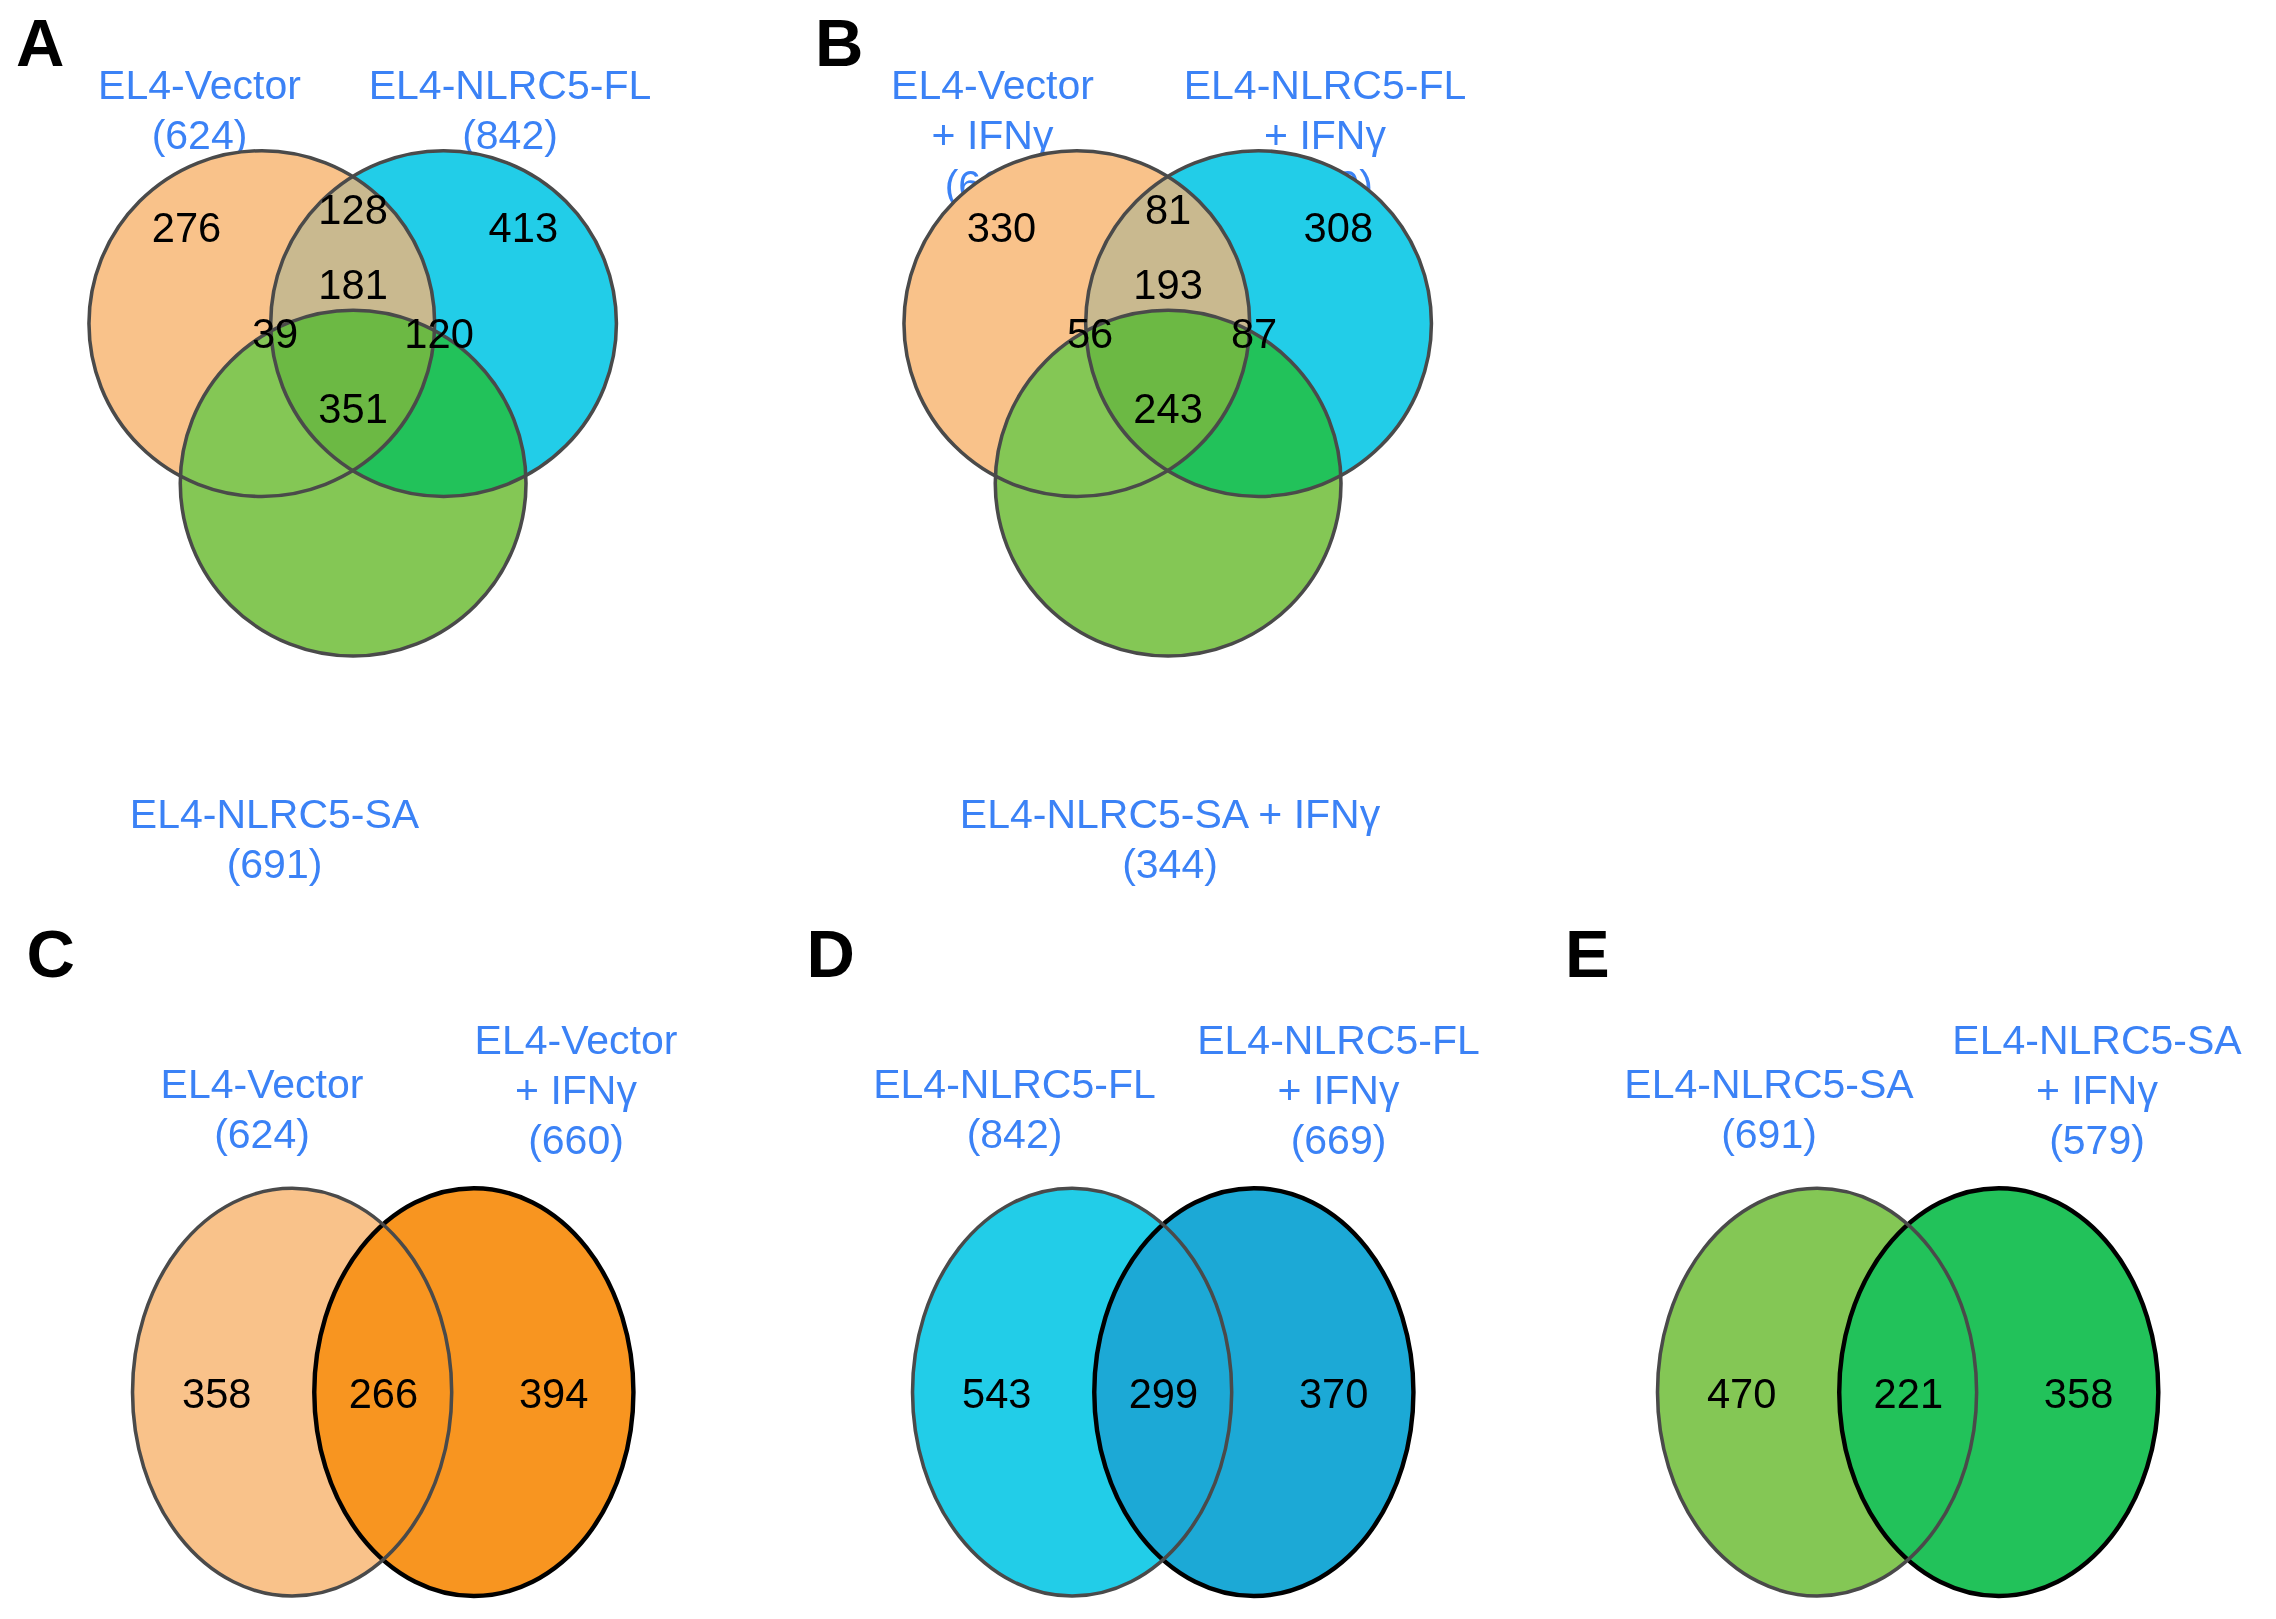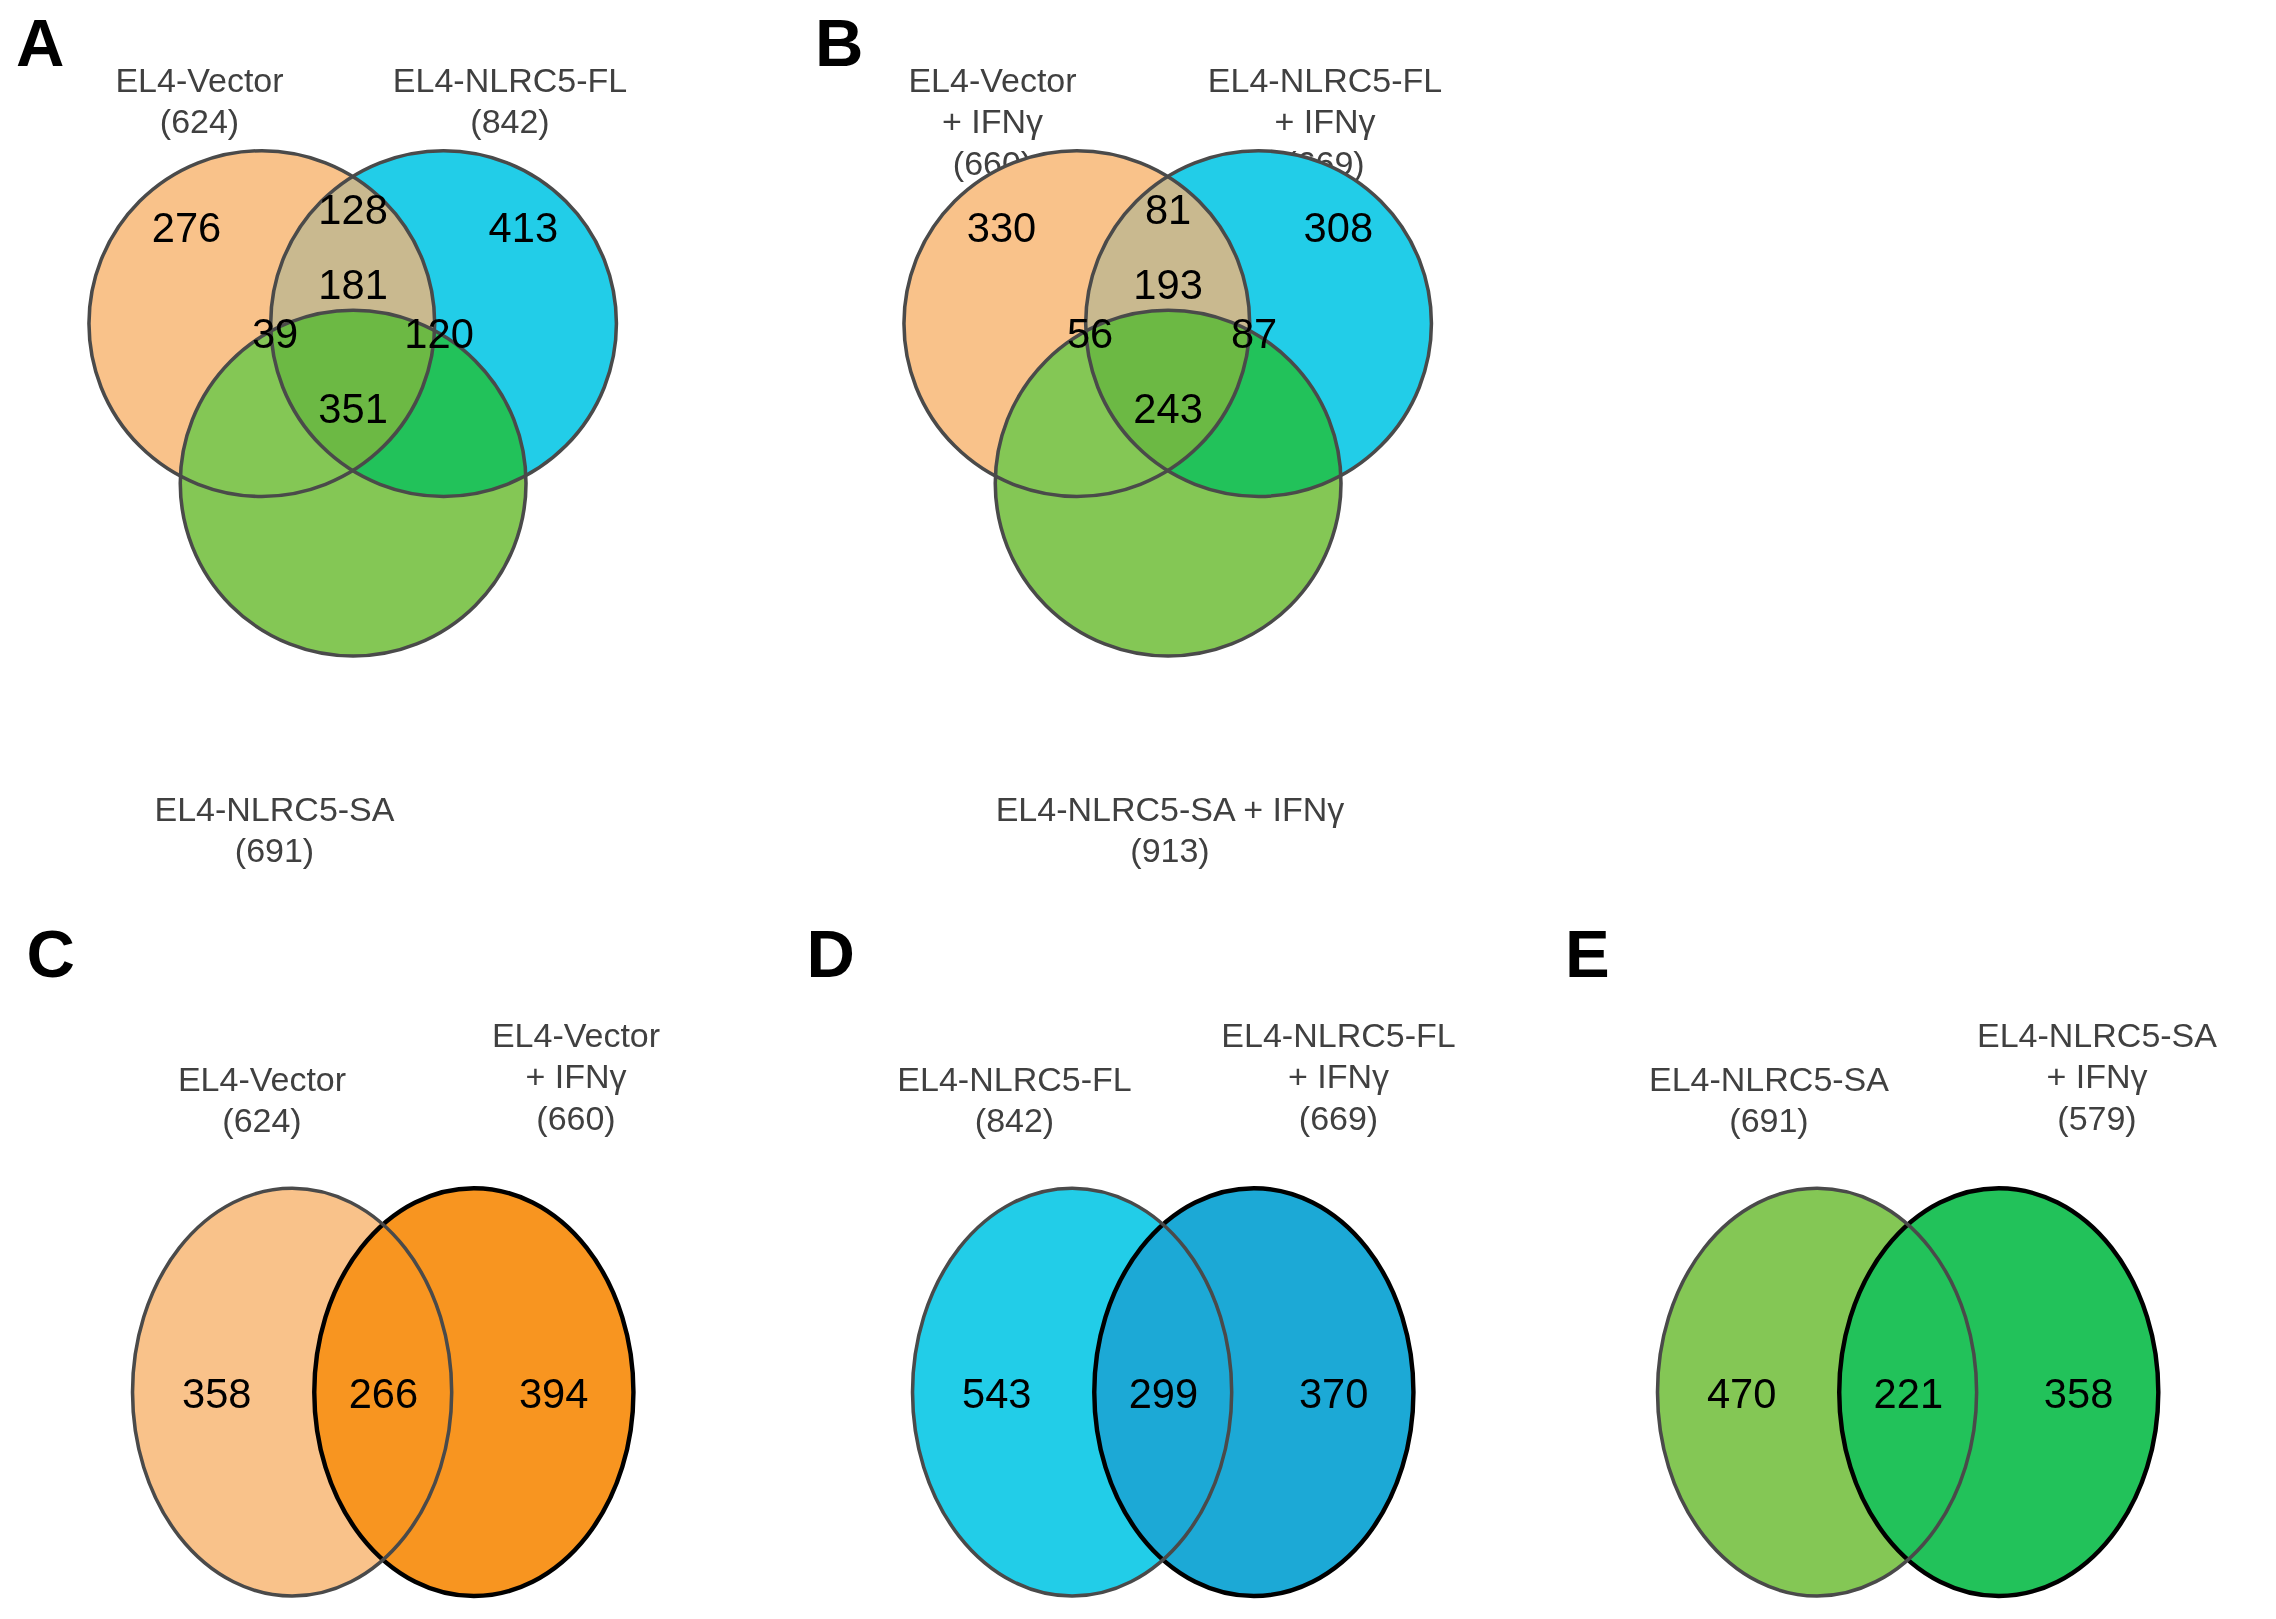--- a/index.html
+++ b/index.html
@@ -26,23 +26,23 @@
     position: absolute;
     font-family: "Liberation Sans", sans-serif;
     font-weight: bold;
     font-size: 67px;
     line-height: 1;
     color: #000000;
   }
   .set-label {
     position: absolute;
     font-family: "Liberation Sans", sans-serif;
-    font-size: 34px;
+    font-size: 41px;
     line-height: 1.22;
-    color: #404040;
+    color: #3b82f6;
     text-align: center;
     white-space: pre-line;
   }
   .venn-svg {
     position: absolute;
     overflow: visible;
   }
   .count {
     font-family: "Liberation Sans", sans-serif;
     font-size: 47px;
@@ -122,21 +122,21 @@
 
     <div class="set-label" style="left:66px; top:60px; width:293px;">EL4-Vector
 + IFNγ
 (660)</div>
 
     <div class="set-label" style="left:381px; top:60px; width:328px;">EL4-NLRC5-FL
 + IFNγ
 (669)</div>
 
     <div class="set-label" style="left:115px; top:789px; width:550px;">EL4-NLRC5-SA + IFNγ
-(913)</div>
+(344)</div>
 
     <svg class="venn-svg" style="left:106px; top:133px;" width="621" height="656" viewBox="0 0 700 740">
       <defs>
         <clipPath id="b-clip-L">
             <circle cx="215" cy="215" r="195"></circle>
           </clipPath>
         <clipPath id="b-clip-R">
             <circle cx="420" cy="215" r="195"></circle>
           </clipPath>
         <clipPath id="b-clip-B">

